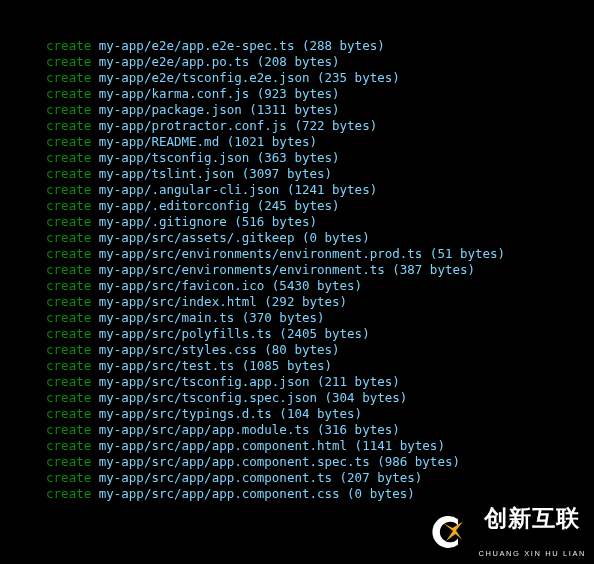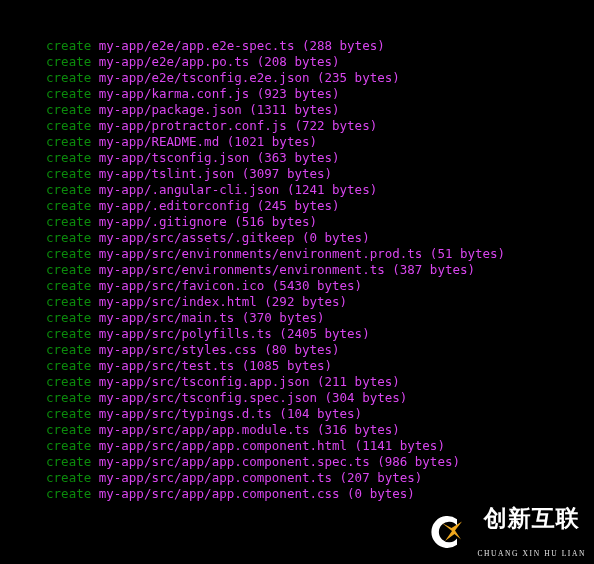--- a/index.html
+++ b/index.html
@@ -25,21 +25,21 @@
     right: 0;
     white-space: pre;
     z-index: 2;
   }
   .line {
     height: 16px;
     white-space: pre;
   }
   .c-white  { color: #cccccc; }
   .c-create { color: #0b8b0b; margin-left: 28px; }
-  .c-path   { color: #d946ef; }
+  .c-path   { color: #7dd3fc; }
 
   
   #watermark {
     position: absolute;
     left: 154px;
     top: 279px;
     font-family: "DejaVu Serif", "Liberation Serif", serif;
     font-size: 19px;
     line-height: 19px;
     color: #ffffff;
@@ -74,21 +74,21 @@
   }
   .brand-cn {
     font-family: "DejaVu Sans", "Liberation Sans", sans-serif;
     font-size: 23px;
     font-weight: bold;
     color: #ffffff;
     letter-spacing: 1px;
     line-height: 25px;
   }
   .brand-en {
-    font-family: Liberation Serif, serif;
+    font-family: Liberation Sans, sans-serif;
     font-size: 7.5px;
     color: #e8e8e8;
     letter-spacing: 1.6px;
     margin-top: 18px;
     line-height: 9px;
   }
 </style>
 </head>
 <body>
 

